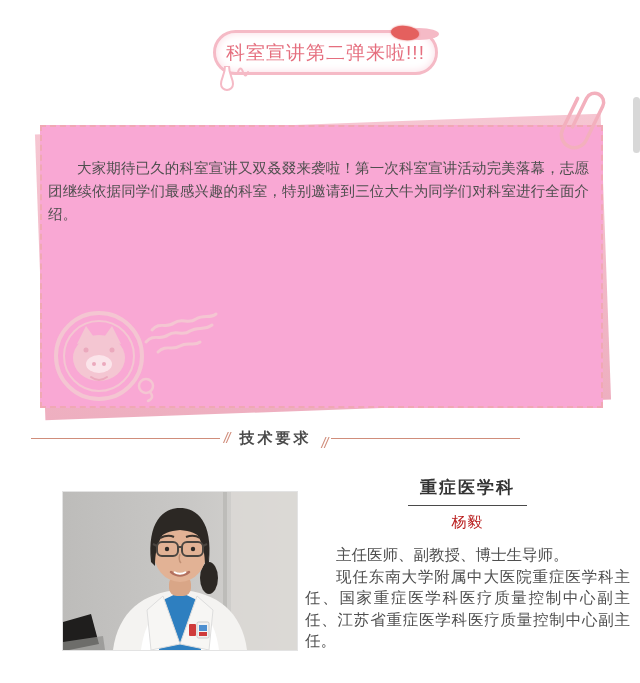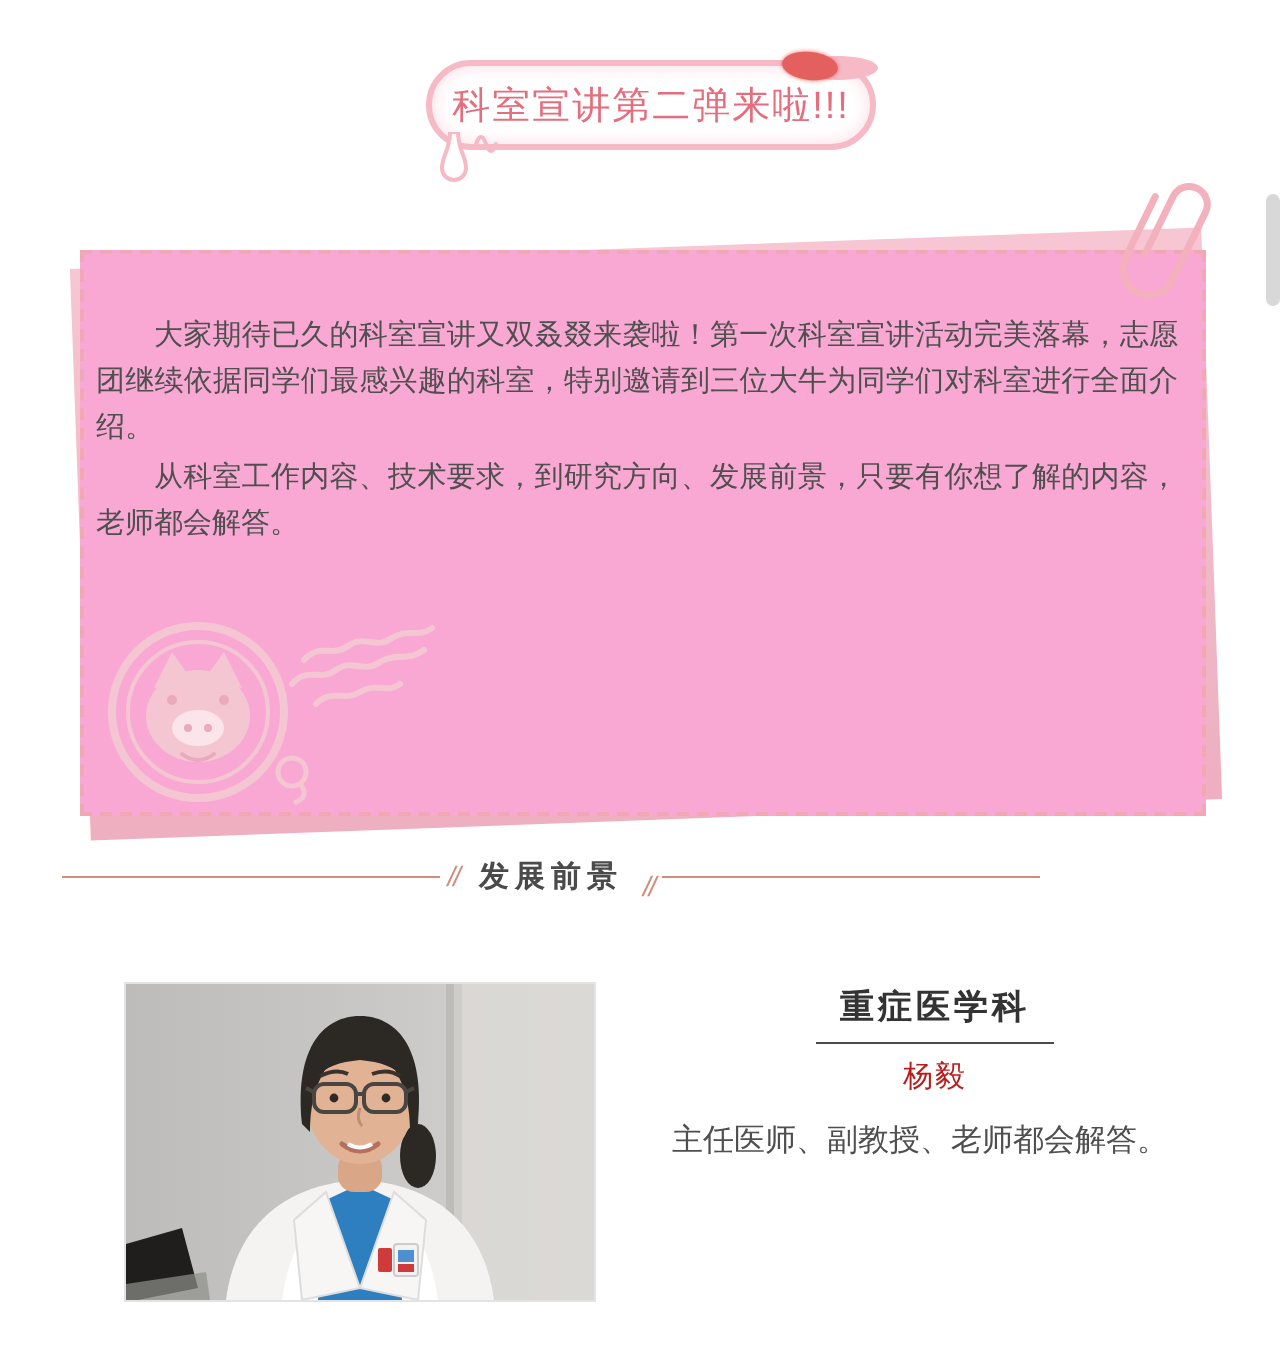--- a/index.html
+++ b/index.html
@@ -43,21 +43,21 @@
   .divider{
     position:absolute;left:31px;top:429px;width:489px;height:18px;
     display:flex;align-items:center;z-index:2;
   }
   .divider .line{flex:1;height:1px;background:#d08d7b;}
   .divider .slash{color:#d08d7b;font-style:italic;font-size:14px;letter-spacing:-1px;margin:0 4px;}
   .divider .slash.right{transform:translateY(5px);}
   .divider .label{font-size:15px;color:#4a4a4a;font-weight:600;letter-spacing:3px;margin:0 6px;white-space:nowrap;}
   
   .photo{position:absolute;left:63px;top:492px;width:234px;height:158px;z-index:2;outline:1px solid #e3e3e3;}
-  .info{position:absolute;left:305px;top:492px;width:325px;z-index:2;color:#4f4f4f;}
+  .info{position:absolute;left:305px;top:476px;width:325px;z-index:2;color:#4f4f4f;}
   .dept-wrap{text-align:center;}
   .dept{
     display:inline-block;font-size:17px;font-weight:bold;color:#333;
     letter-spacing:2px;padding:0 12px 6px 12px;border-bottom:1.5px solid #4a4a4a;
   }
   .doc-name{text-align:center;font-size:15px;color:#b91c1c;margin-top:7px;letter-spacing:1px;}
   .info p.bio{
     margin:0;font-size:15.5px;line-height:21.5px;color:#4f4f4f;
     text-indent:2em;text-align:justify;word-break:normal;
   }
@@ -75,21 +75,20 @@
     <svg class="drip" width="34" height="30" viewBox="0 0 34 30">
       <path d="M7 0 C7 9 3 12 3 18 a6 6 0 0 0 12 0 C15 12 11 9 11 0 Z" fill="#ffffff" stroke="#f5bac6" stroke-width="2"></path>
       <path d="M20 6 q2.5 -7 5 0 q2.5 7 5 0" fill="none" stroke="#f5bac6" stroke-width="2" stroke-linecap="round"></path>
     </svg>
   </div>
 
   <div class="ribbon"></div>
 
   <div class="note-box">
     <p>大家期待已久的科室宣讲又双叒叕来袭啦！第一次科室宣讲活动完美落幕，志愿团继续依据同学们最感兴趣的科室，特别邀请到三位大牛为同学们对科室进行全面介绍。</p>
-    <p>从科室工作内容、技术要求，到研究方向、发展前景，只要有你想了解的内容，老师都会解答。</p>
 
     <svg class="pig-stamp" width="200" height="100" viewBox="0 0 200 100">
       <g stroke="#f4c6d2" fill="none">
         <circle cx="53" cy="50" r="43" stroke-width="4"></circle>
         <circle cx="53" cy="50" r="35" stroke-width="2"></circle>
       </g>
       <g fill="#f4c6d2">
         <path d="M31 38 L40 20 L50 34 Z"></path>
         <path d="M75 38 L66 20 L56 34 Z"></path>
         <ellipse cx="53" cy="52" rx="26" ry="23"></ellipse>
@@ -114,21 +113,21 @@
 
   <svg class="paperclip" width="46" height="72" viewBox="0 0 46 72">
     <path d="M14 46 V14 a9 9 0 0 1 18 0 V52 a13 13 0 0 1 -26 0 V18" fill="none" stroke="#f3b0bd" stroke-width="3.5" stroke-linecap="round"></path>
   </svg>
 
   <div class="scroll-thumb"></div>
 
   <div class="divider">
     <span class="line"></span>
     <span class="slash">//</span>
-    <span class="label">发展前景</span>
+    <span class="label">技术要求</span>
     <span class="slash right">//</span>
     <span class="line"></span>
   </div>
 
   <div class="photo">
     <svg width="234" height="158" viewBox="0 0 234 158">
       <defs>
         <linearGradient id="bgG" x1="0" y1="0" x2="1" y2="0">
           <stop offset="0" stop-color="#bdbcba"></stop>
           <stop offset="0.55" stop-color="#c9c8c6"></stop>
@@ -182,16 +181,17 @@
       <rect x="136" y="133" width="8" height="6" fill="#4e8fd0"></rect>
       <rect x="136" y="140" width="8" height="4" fill="#cf3b3b"></rect>
     </svg>
   </div>
 
   <div class="info">
     <div class="dept-wrap">
       <span class="dept">重症医学科</span>
     </div>
     <div class="doc-name">杨毅</div>
-    <p class="bio first">主任医师、副教授、老师都会解答。</p>
+    <p class="bio first">主任医师、副教授、博士生导师。</p>
+    <p class="bio">现任东南大学附属中大医院重症医学科主任、国家重症医学科医疗质量控制中心副主任、江苏省重症医学科医疗质量控制中心副主任。</p>
   </div>
 
 </div>
 
 </body></html>

